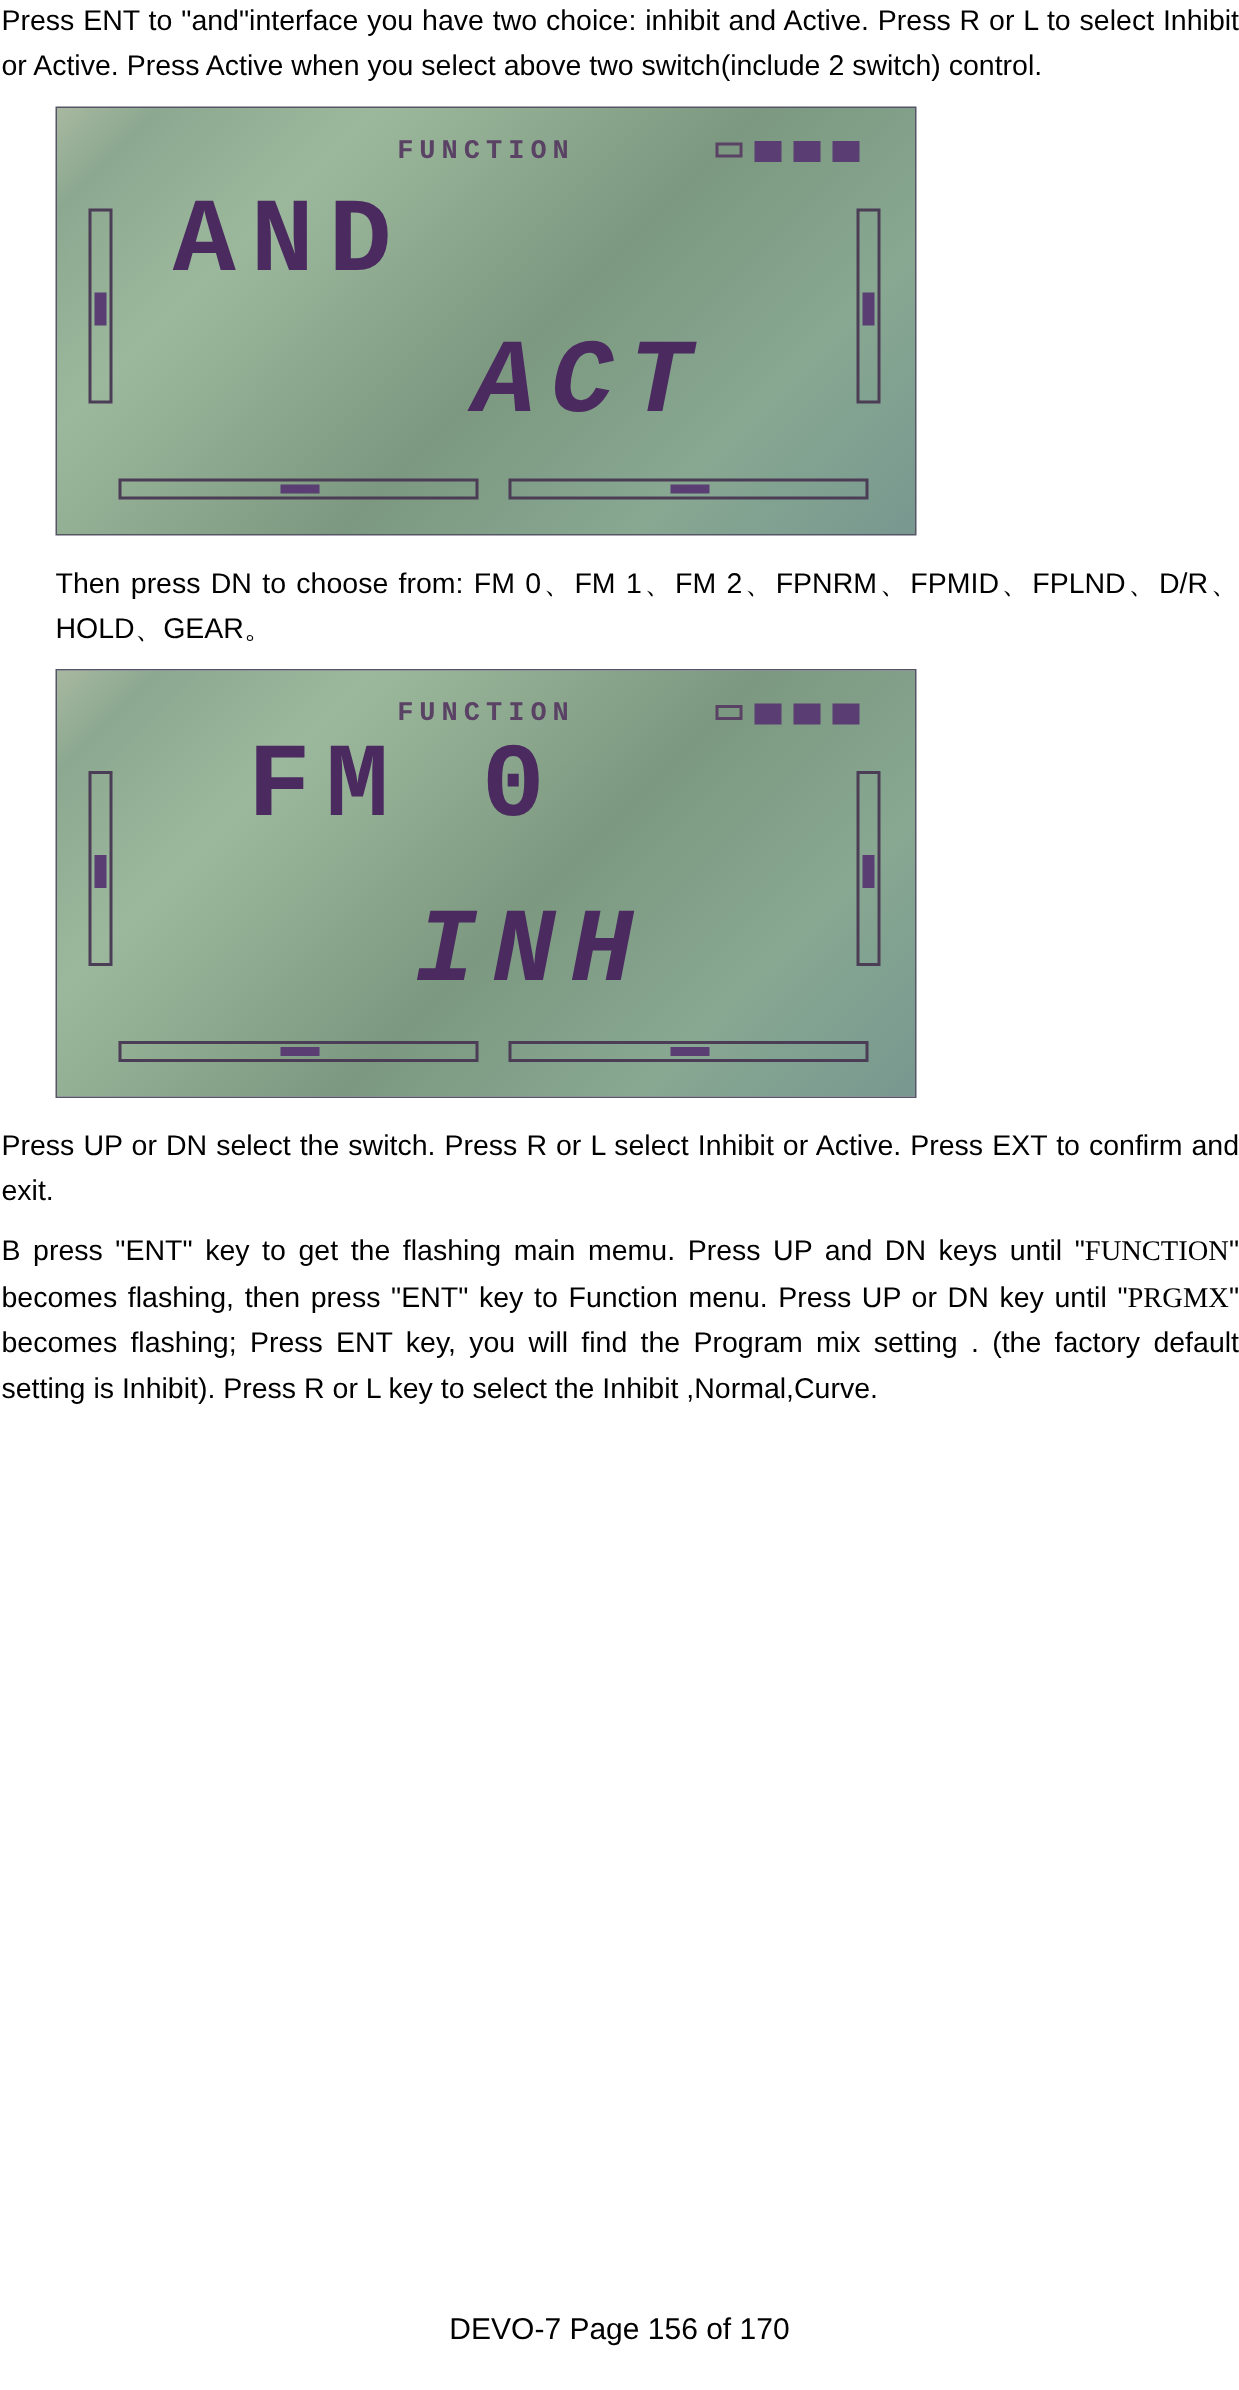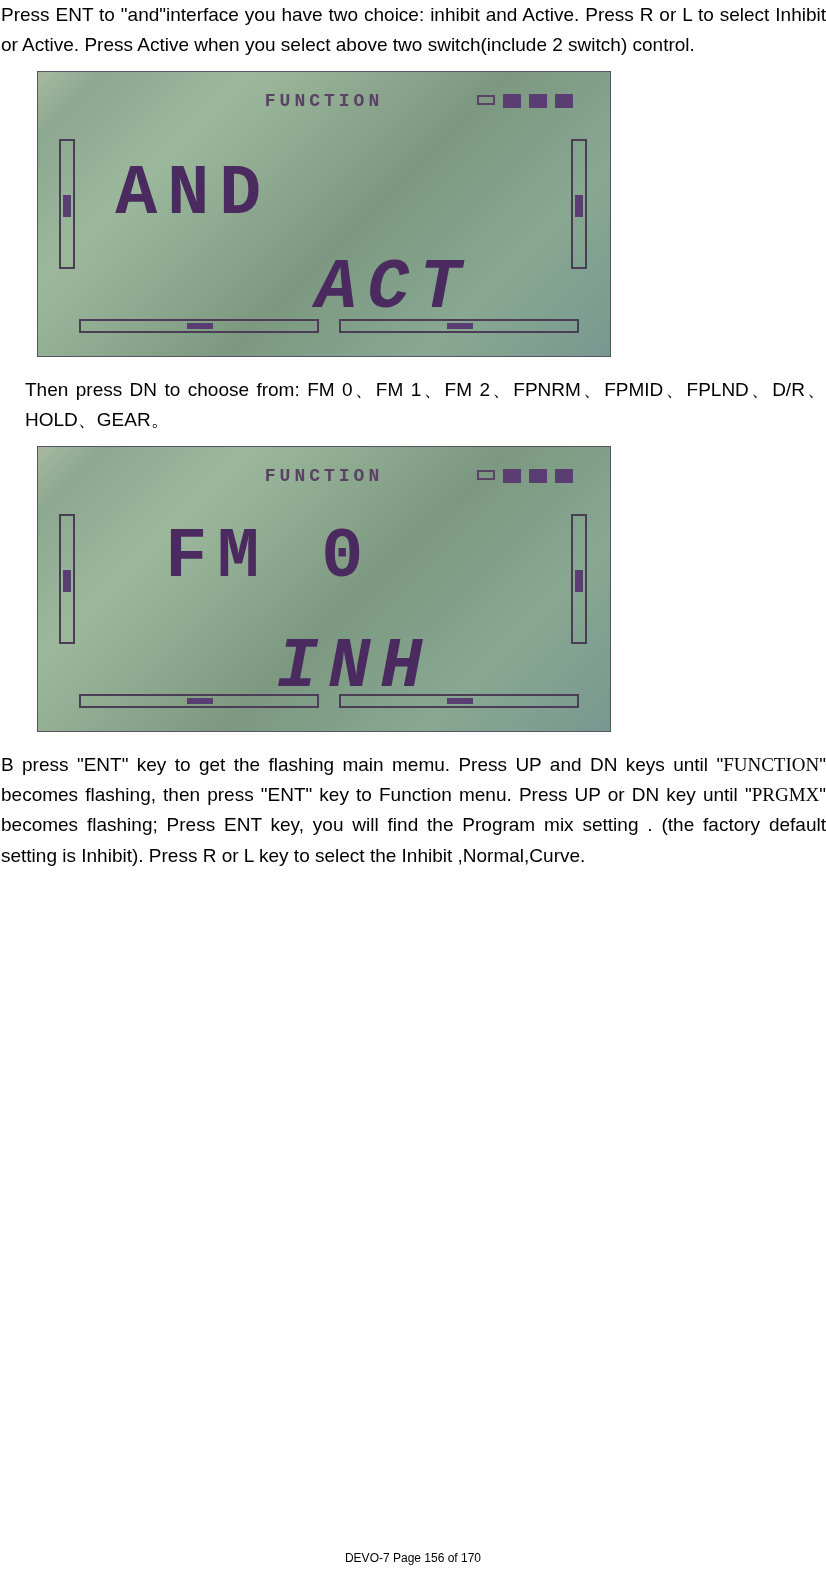--- a/index.html
+++ b/index.html
@@ -18,21 +18,21 @@
   .page {
     padding: 0 0 0 1px;
   }
   .para {
     font-size: 19px;
     line-height: 1.6;
     margin-bottom: 10px;
     text-align: justify;
   }
   .indent {
-    margin-left: 24px;
+    margin-left: 36px;
   }
   .lcd-image {
     width: 574px;
     height: 286px;
     margin: 10px 0 18px 36px;
     background: linear-gradient(135deg, #a8b8a0 0%, #8ca890 8%, #9cb89c 25%, #7c9880 55%, #88a892 78%, #789890 100%);
     border: 1px solid #556;
     position: relative;
     display: flex;
     align-items: center;
@@ -73,21 +73,20 @@
     margin-top:1px;
   }
   .lcd-text-top, .lcd-text-bot {
     position: absolute;
     font-family: "Courier New", monospace;
     font-size: 70px;
     font-weight: bold;
     color: #4b2a60;
     letter-spacing: 10px;
     white-space: nowrap;
-    margin-top: 32px;
   }
   .lcd-text-top { top: 34px; left: 60px; }
   .lcd-text-bot { top: 128px; left: 260px; font-style: italic; }
   .lcd-text-top2 { top: 22px; left: 110px; text-align: center; }
   .lcd-text-bot2 { top: 132px; left: 221px; }
   .bar-vert {
     position: absolute;
     width: 16px;
     height: 130px;
     border: 2px solid #4c3d56;
@@ -115,21 +114,21 @@
   .bhl { left: 24px; bottom: 6px; }
   .bhr { right: 14px; bottom: 6px; }
   .func-menu {
     font-family: Georgia, "Times New Roman", serif;
   }
   .footer {
     position: absolute;
     bottom: 28px;
     width: 100%;
     text-align: center;
-    font-size: 12px;
+    font-size: 20px;
   }
 </style>
 </head>
 <body>
 
 <div class="page">
 
   <p class="para">Press ENT to "and"interface you have two choice: inhibit and Active. Press R or L to select Inhibit or Active. Press Active when you select above two switch(include 2 switch) control.</p>
 
   <div class="lcd-image">
@@ -179,20 +178,21 @@
           <div class="fill"></div>
         </div>
       <div class="bar-horiz bhr">
           <div class="fill"></div>
         </div>
       <div class="lcd-text-top lcd-text-top2">FM  0</div>
       <div class="lcd-text-bot lcd-text-bot2">INH</div>
     </div>
   </div>
 
+  <p class="para">Press UP or DN select the switch. Press R or L select Inhibit or Active. Press EXT to confirm and exit.</p>
 
   <p class="para">
     <span>B   press "ENT" key to get the flashing main memu. Press UP and DN keys until "</span><span class="func-menu">FUNCTION</span><span>" becomes flashing, then press "ENT" key to Function menu. Press UP or DN key until "</span><span class="func-menu">PRGMX</span><span>" becomes flashing; Press ENT key, you will find the Program mix setting . (the factory default setting is Inhibit). Press R or L key to select the Inhibit ,Normal,Curve.</span>
   </p>
 
 
 </div>
 
 <div class="footer">DEVO-7     Page 156 of 170</div>
 

